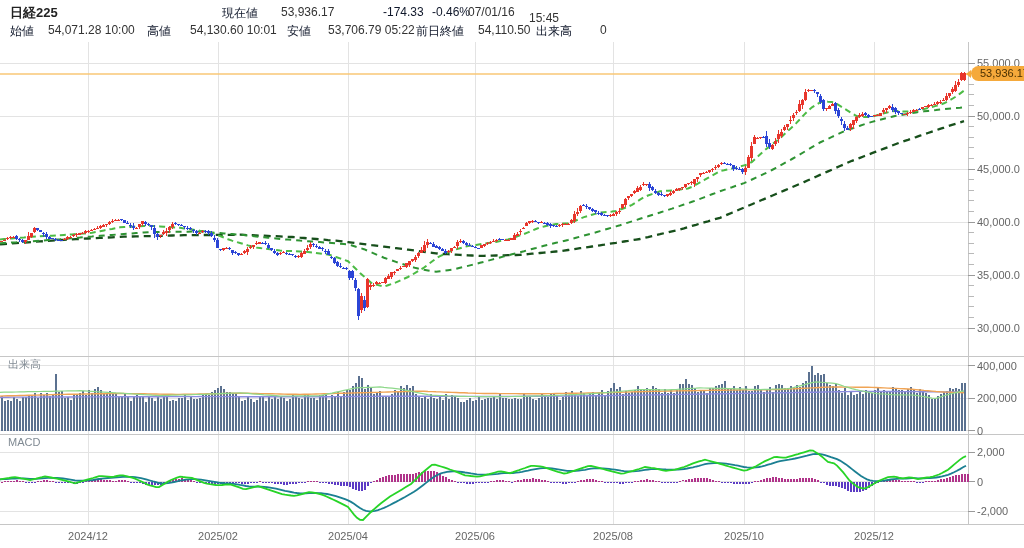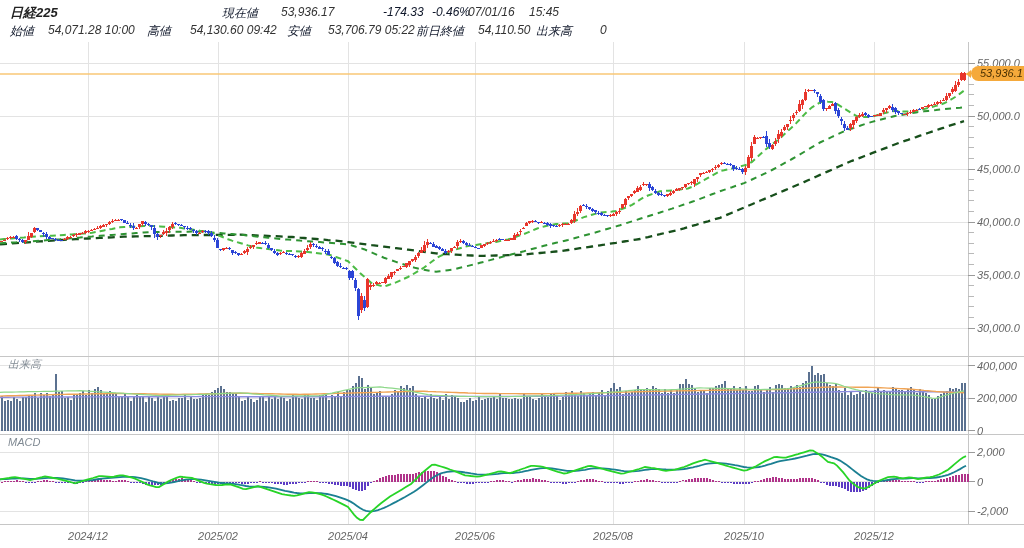--- a/index.html
+++ b/index.html
@@ -1,17 +1,17 @@
 <!DOCTYPE html>
 <html><head>
 <meta charset="utf-8">
 <style>
   html,body{margin:0;padding:0;background:#fff;width:1024px;height:548px;overflow:hidden;
     font-family:"Liberation Sans","DejaVu Sans",sans-serif;}
-  #stage{position:relative;width:1024px;height:472px;background:#fff;font-style:italic;}
+  #stage{position:relative;width:1024px;height:472px;background:#fff;}
   #hdr{position:absolute;left:0;top:0;width:1024px;height:40px;background:#fff;z-index:5;}
   .h{position:absolute;white-space:nowrap;font-size:12px;color:#333;}
   .lab{color:#0f172a;}
   .sym{font-weight:bold;font-size:13px;color:#222;}
   #chart-svg{position:absolute;left:0;top:0;}
   .pane-label{position:absolute;font-size:11px;color:#808a93;z-index:4;}
   #price-tag{position:absolute;left:971px;top:66px;height:15px;padding:0 6px 0 9px;background:#f5a93b;
     border-radius:8px;font-size:11px;color:#4a3000;line-height:15px;z-index:4;}
   #price-tag:before{content:"";position:absolute;left:-5px;top:4px;width:0;height:0;
     border-top:4px solid transparent;border-bottom:4px solid transparent;border-right:5px solid #f5a93b;}
@@ -21,26 +21,26 @@
 
 <div id="stage">
 
   <div id="hdr">
     <span class="h sym" style="left:10px;top:4px">日経225</span>
     <span class="h lab" style="left:222px;top:5px">現在値</span>
     <span class="h" style="left:281px;top:5px">53,936.17</span>
     <span class="h lab" style="left:383px;top:5px">-174.33</span>
     <span class="h lab" style="left:432px;top:5px">-0.46%</span>
     <span class="h" style="left:468px;top:5px">07/01/16</span>
-    <span class="h" style="left:529px;top:5px">15:45</span>
+    <span class="h" style="left:529px;top:11px">15:45</span>
 
     <span class="h lab" style="left:10px;top:23px">始値</span>
     <span class="h" style="left:48px;top:23px">54,071.28 10:00</span>
     <span class="h lab" style="left:147px;top:23px">高値</span>
-    <span class="h" style="left:190px;top:23px">54,130.60 09:42</span>
+    <span class="h" style="left:190px;top:23px">54,130.60 10:01</span>
     <span class="h lab" style="left:287px;top:23px">安値</span>
     <span class="h" style="left:328px;top:23px">53,706.79 05:22</span>
     <span class="h lab" style="left:416px;top:23px">前日終値</span>
     <span class="h" style="left:478px;top:23px">54,110.50</span>
     <span class="h lab" style="left:536px;top:23px">出来高</span>
     <span class="h" style="left:600px;top:23px">0</span>
   </div>
 
   <svg id="chart-svg" width="1024" height="548">
       <g>

